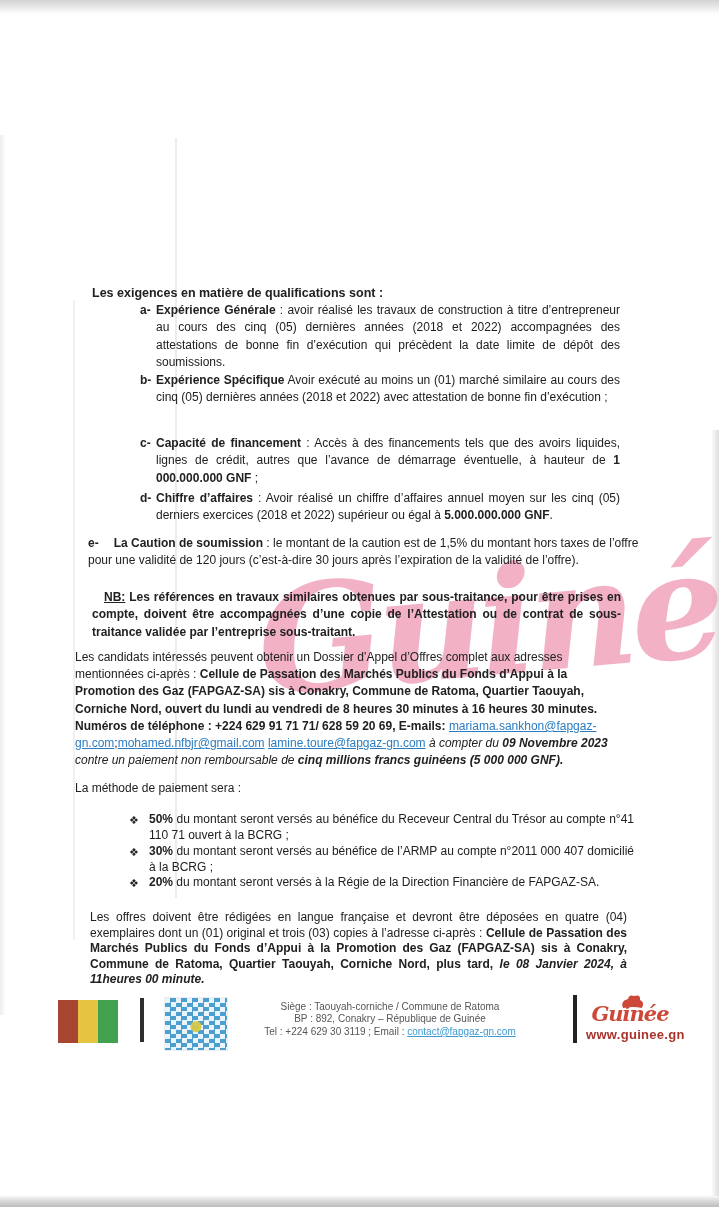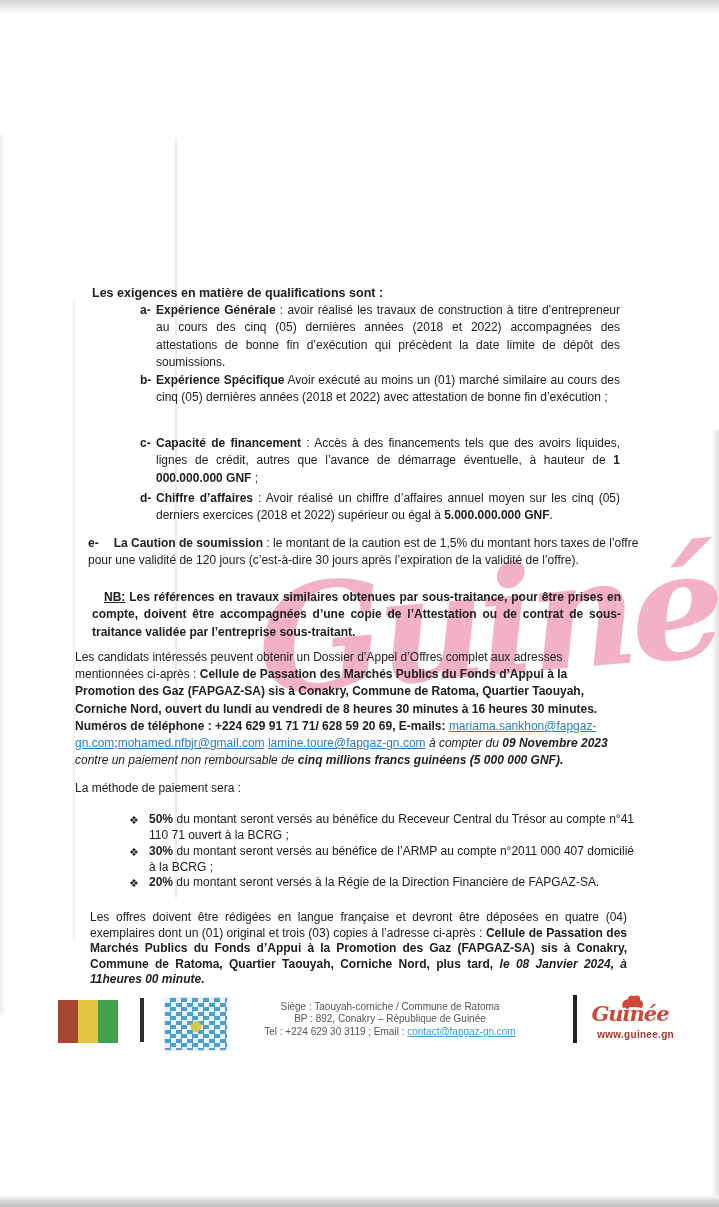--- a/index.html
+++ b/index.html
@@ -50,21 +50,21 @@
         radial-gradient(circle at 50% 55%, rgba(213,200,70,.95) 0 5px, rgba(213,200,70,0) 6px),
         repeating-conic-gradient(#4d9fd0 0% 25%, #eaf4fa 0% 50%),
         repeating-conic-gradient(#1f6da0 0% 25%, #8cc4e2 0% 50%);
       background-size:100% 100%, 11px 9px, 7px 13px;}
   .addr{left:230px;top:1001px;width:320px;text-align:center;font-size:10px;line-height:12.4px;color:#55565a;}
   .addr .a{color:#3d9ad2;text-align:right;}
   .logo{left:586px;top:994px;width:88px;text-align:center;z-index:3;}
   .logo-bird{position:absolute;left:33px;top:0;}
   .logo-text{font-size:21px;font-weight:bold;font-style:italic;font-family:"DejaVu Serif",serif;
              color:#cd4839;line-height:22px;margin-top:9px;letter-spacing:-1px;}
-  .logo-url{font-size:10px;font-weight:bold;color:#a8342c;margin-top:1px;letter-spacing:.3px;text-align:right;}
+  .logo-url{font-size:13px;font-weight:bold;color:#a8342c;margin-top:1px;letter-spacing:.3px;}
 </style>
 </head>
 <body>
 
 <div class="abs top-shade"></div>
 <div class="abs bottom-shade"></div>
 <div class="abs right-shade"></div>
 <div class="abs left-shade"></div>
 <div class="abs fold1"></div>
 <div class="abs fold2"></div>

